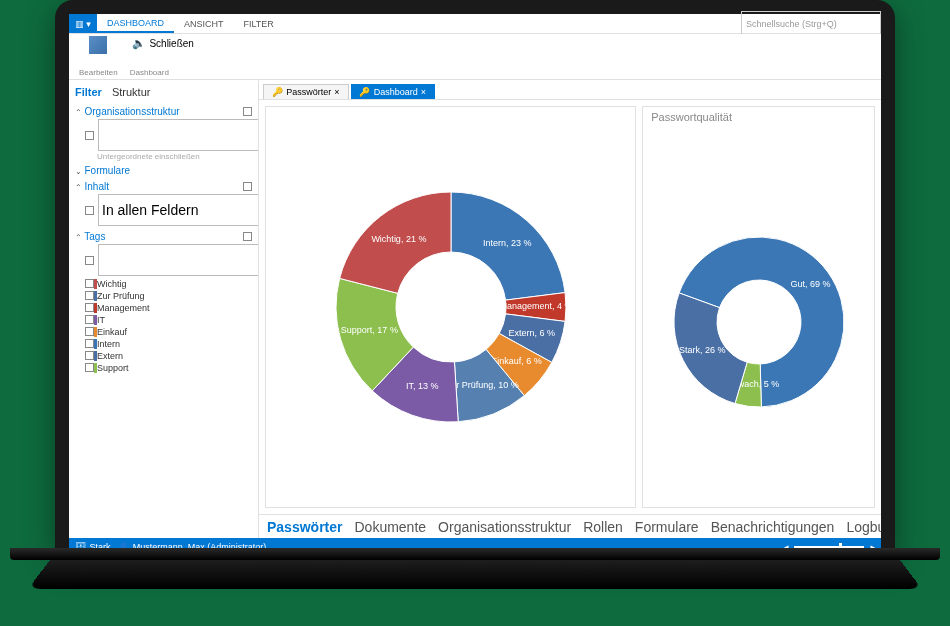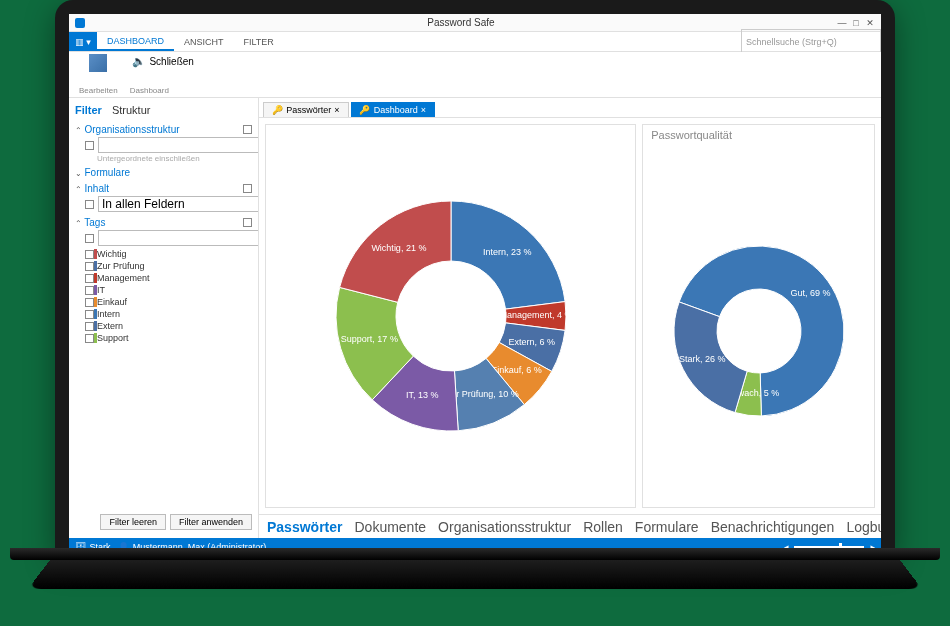--- a/index.html
+++ b/index.html
@@ -26,24 +26,24 @@
 .content { flex:1; display:flex; overflow:hidden; }
 .sidebar { width:190px; border-right:1px solid #e0e0e0; display:flex; flex-direction:column; padding:4px 6px; overflow:hidden; }
 .side-tabs { display:flex; gap:10px; font-size:11px; padding:2px 0 4px; }
 .side-tab { color:#333; }
 .side-tab.active { color:#0078d4; font-weight:600; }
 .filter-sec { margin-top:3px; }
 .filter-hdr { display:flex; align-items:center; gap:3px; font-size:10px; color:#0078d4; padding:1px 0; justify-content:space-between; }
 .caret { font-size:8px; color:#555; }
 .chk-sq { width:9px; height:9px; border:1px solid #888; display:inline-block; flex-shrink:0; }
 .filter-row { display:flex; align-items:center; gap:4px; padding:1px 0 1px 10px; }
-.filter-input { flex:1; height:16px; border:1px solid #bbb; font-size:12px; padding:6px 3px; background:#fff; }
+.filter-input { flex:1; height:32px; border:1px solid #bbb; font-size:14px; padding:6px 3px; background:#fff; }
 .sub-hint { font-size:8px; color:#aaa; margin-left:22px; }
 .tag-list { padding:1px 0 1px 10px; }
-.tag-item { display:flex; align-items:center; font-size:9px; color:#333; padding:1px 0; }
+.tag-item { display:flex; align-items:flex-start; font-size:9px; color:#333; padding:1px 0; }
 .tag-swatch { width:3px; height:10px; }
 .filter-btns { margin-top:auto; display:flex; justify-content:flex-end; gap:4px; padding:4px 0; }
 .btn-sm { border:1px solid #bbb; background:#f5f5f5; font-size:9px; padding:2px 8px; }
 .main { flex:1; display:flex; flex-direction:column; overflow:hidden; }
 .doc-tabs { height:20px; display:flex; align-items:flex-end; padding-left:4px; border-bottom:1px solid #e0e0e0; }
 .doc-tab { display:flex; align-items:center; gap:3px; padding:2px 8px; font-size:9px; border:1px solid #ccc; border-bottom:none; background:#f5f5f5; margin-right:2px; }
 .doc-tab.active { background:#0078d4; color:#fff; border-color:#0078d4; }
 .close-x { font-size:9px; }
 .charts-row { flex:1; display:flex; gap:6px; padding:6px; overflow:hidden; }
 .chart-panel { border:1px solid #e0e0e0; display:flex; flex-direction:column; }
@@ -62,31 +62,20 @@
 .laptop-base { position:absolute; top:548px; left:10px; width:930px; height:60px; }
 .hinge { width:100%; height:12px; background:linear-gradient(#2a2a2a,#000); border-radius:0 0 4px 4px; }
 .kbd { width:850px; height:48px; margin:0 auto; background:linear-gradient(#1e1e1e,#000); transform:perspective(800px) rotateX(55deg); transform-origin:top; border-radius:0 0 12px 12px; }
 </style>
 </head>
 <body>
 
 <div class="laptop-frame">
 <div class="screen">
 
-<div class="titlebar">
-  <div class="titlebar-left">
-          <span class="app-icon"></span>
-        </div>
-  <div class="title-center">Password Safe</div>
-  <div class="titlebar-right">
-    <span class="win-btn">—</span>
-    <span class="win-btn">□</span>
-    <span class="win-btn">✕</span>
-  </div>
-</div>
 
 <div class="menubar">
   <div class="menu-icon-btn">▥ ▾</div>
   <div class="menu-tab active">DASHBOARD</div>
   <div class="menu-tab">ANSICHT</div>
   <div class="menu-tab">FILTER</div>
   <div class="quicksearch">Schnellsuche (Strg+Q)</div>
 </div>
 
 <div class="ribbon">
@@ -189,24 +178,20 @@
                 <span>Extern</span>
               </div>
               <div class="tag-item">
                 <span class="chk-sq"></span>
                 <span class="tag-swatch" style="background:#8cbf4e"></span>
                 <span>Support</span>
               </div>
             </div>
     </div>
 
-    <div class="filter-btns">
-      <button class="btn-sm">Filter leeren</button>
-      <button class="btn-sm">Filter anwenden</button>
-    </div>
   </div>
 
   <div class="main">
     <div class="doc-tabs">
       <div class="doc-tab">
         <span>🔑</span>
         <span>Passwörter</span>
         <span class="close-x">×</span>
       </div>
       <div class="doc-tab active">

